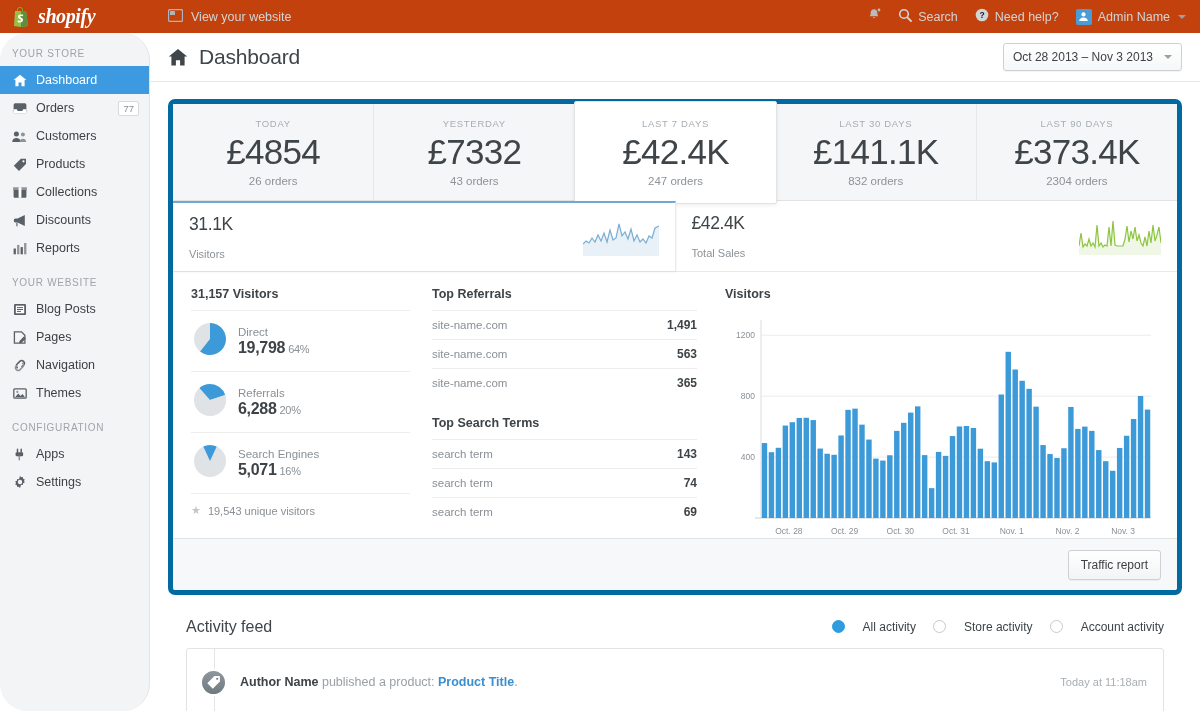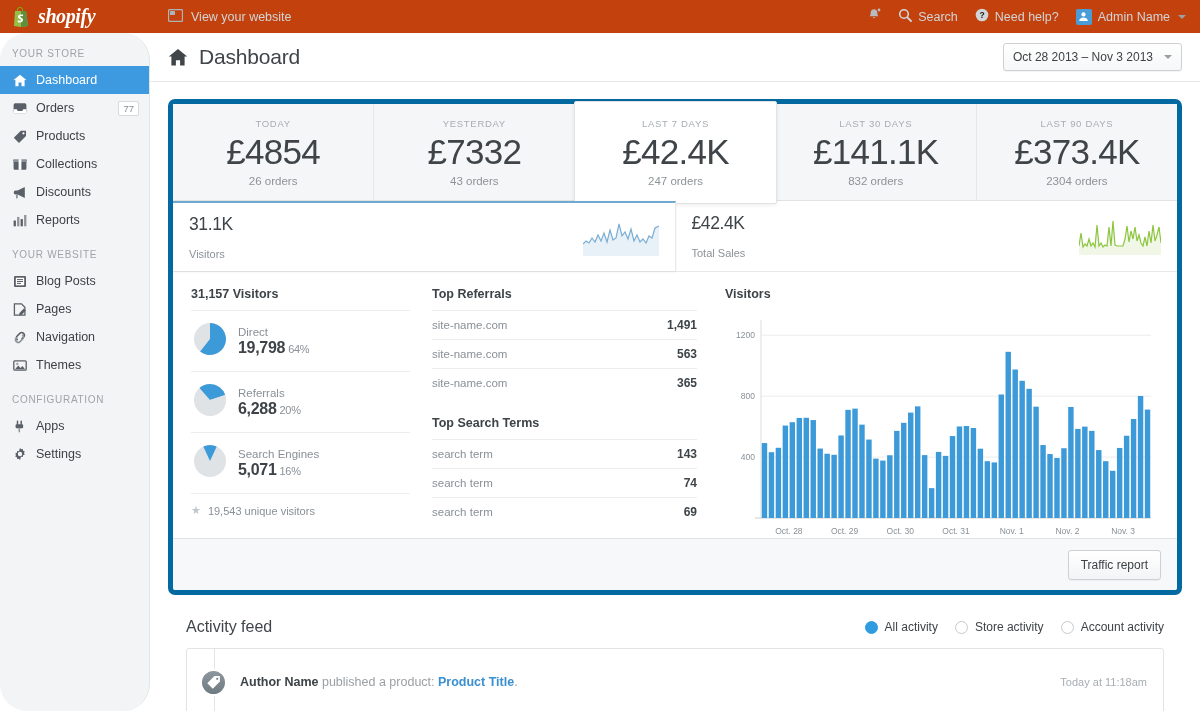--- a/index.html
+++ b/index.html
@@ -221,21 +221,21 @@
   }
 
   
   .feed-head {
     display: flex; align-items: center;
     padding: 23px 18px 12px 18px;
   }
   .feed-title { font-size: 16px; color: #3f4549; }
   .radios { margin-left: auto; display: flex; align-items: center; gap: 17px; }
   .radio-opt {
-    display: flex; align-items: flex-end; gap: 7px;
+    display: flex; align-items: flex-start; gap: 18px;
     font-size: 12px; color: #3d4347; cursor: pointer;
   }
   .rdo {
     width: 13px; height: 13px; border-radius: 50%;
     border: 1px solid #c6cacd; background: #fff;
   }
   .rdo.on {
     background: #2f9ce0; border-color: #2f9ce0;
     box-shadow: inset 0 0 0 2px #2f9ce0;
   }
@@ -354,20 +354,31 @@
     <span class="nav-ico">
       <svg width="14" height="13" viewBox="0 0 14 13">
           <rect x=".6" y="1.3" width="12.8" height="10.4" rx="1.6" fill="#5a6067"></rect>
           <path d="M.6 7.2h3.2l.9 1.7h4.6l.9-1.7h3.2v3a1.5 1.5 0 0 1-1.5 1.5H2.1A1.5 1.5 0 0 1 .6 10.2v-3z" fill="#fff"></path>
         </svg>
     </span>
     <span>Orders</span>
     <span class="nav-badge">77</span>
   </div>
 
+  <div class="nav-item">
+    <span class="nav-ico">
+      <svg width="15" height="13" viewBox="0 0 15 13">
+          <circle cx="4.4" cy="4" r="2.5" fill="#5a6067"></circle>
+          <path d="M.2 12c0-2.6 1.9-4.1 4.2-4.1S8.6 9.4 8.6 12H.2z" fill="#5a6067"></path>
+          <circle cx="10.9" cy="4.6" r="2" fill="#8e949a"></circle>
+          <path d="M7.6 12c0-2.1 1.5-3.3 3.3-3.3s3.3 1.2 3.3 3.3H7.6z" fill="#8e949a"></path>
+        </svg>
+    </span>
+    <span>Customers</span>
+  </div>
 
   <div class="nav-item">
     <span class="nav-ico">
       <svg width="14" height="13" viewBox="0 0 14 13">
           <path d="M7.8.8H13v5.2L6 13 .8 7.8 7.8.8z" fill="#5a6067"></path>
           <circle cx="10.5" cy="3.3" r="1.1" fill="#fff"></circle>
         </svg>
     </span>
     <span>Products</span>
   </div>

